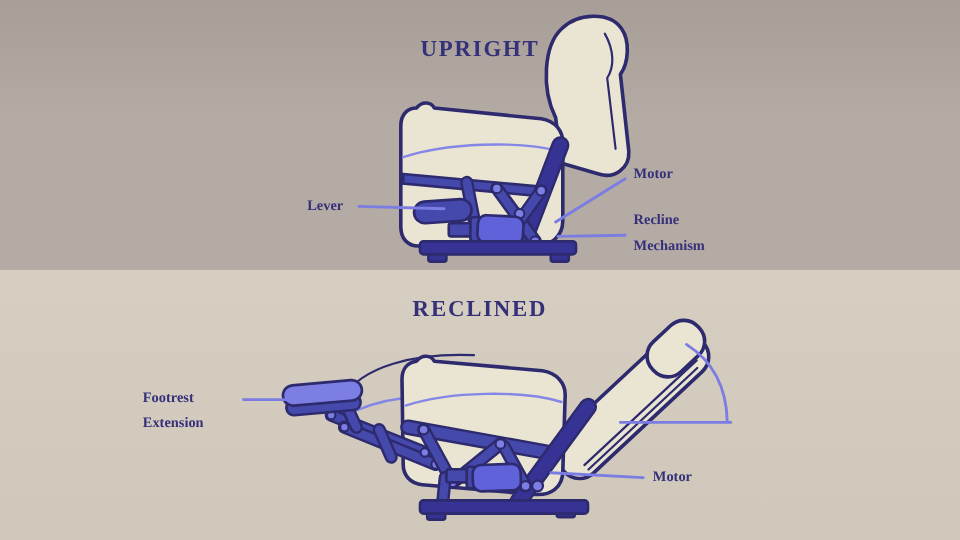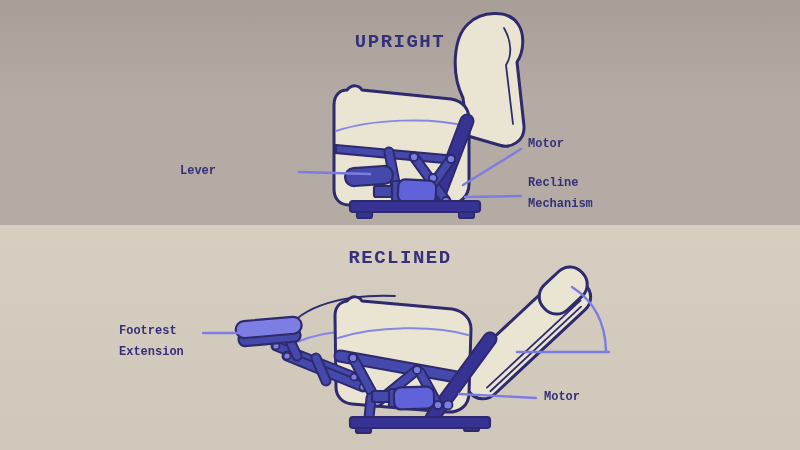--- a/index.html
+++ b/index.html
@@ -1,26 +1,26 @@
 <!DOCTYPE html>
 <html style="--top-bg: #b4aba4; --top-bg-dark: #a89e98; --bottom-bg: #d6cec1; --bottom-bg-dark: #cfc7ba; --outline: #2d2a6e; --text: #35307a; --leader: #7b7de2; --cream: #eae4d3; --seam: #8587e6; --mech-mid: #4649ac; --mech-bright: #5f62d8; --mech-light: #7c7ee4; --mech-dark: #373394;"><head>
 <meta charset="utf-8">
 <style>
   html,body{margin:0;padding:0;background:#888;}
   #stage{position:relative;width:800px;height:450px;overflow:hidden;
-         font-family:Liberation Mono, monospace;}
+         font-family:Liberation Serif, serif;}
   .panel{position:absolute;left:0;width:800px;height:225px;overflow:hidden;}
   #panel-upright{top:0;background:linear-gradient(180deg,var(--top-bg-dark,#a89e98),var(--top-bg,#b4aba4) 45%);}
   #panel-reclined{top:225px;background:linear-gradient(180deg,var(--bottom-bg,#d6cec1),var(--bottom-bg-dark,#cfc7ba));}
   .panel svg{position:absolute;left:0;top:0;}
   .title{position:absolute;left:0;width:100%;text-align:center;font-size:19px;font-weight:bold;
          letter-spacing:1.5px;color:var(--text,#35307a);}
   .lbl{position:absolute;font-size:12px;font-weight:bold;line-height:21px;
        color:var(--text,#35307a);white-space:pre-line;}
-  .right{text-align:left;}
+  .right{text-align:right;}
   
   .cream{fill:var(--cream,#eae4d3);stroke:var(--outline,#2d2a6e);stroke-width:3;stroke-linejoin:round;}
   .seam {fill:none;stroke:var(--seam,#8587e6);stroke-width:2;stroke-linecap:round;}
   .seamd{fill:none;stroke:var(--outline,#2d2a6e);stroke-width:1.8;stroke-linecap:round;}
   .leader{fill:none;stroke:var(--leader,#7b7de2);stroke-width:2.4;stroke-linecap:round;}
   .mid   {fill:var(--mech-mid,#4649ac);stroke:var(--outline,#2d2a6e);stroke-width:2.2;}
   .bright{fill:var(--mech-bright,#5f62d8);stroke:var(--outline,#2d2a6e);stroke-width:2.2;}
   .lightf{fill:var(--mech-light,#7c7ee4);stroke:var(--outline,#2d2a6e);stroke-width:2.2;}
   .dark  {fill:var(--mech-dark,#373394);stroke:var(--outline,#2d2a6e);stroke-width:2.2;}
   .armu {stroke:var(--outline,#2d2a6e);stroke-width:11;stroke-linecap:round;fill:none;}

